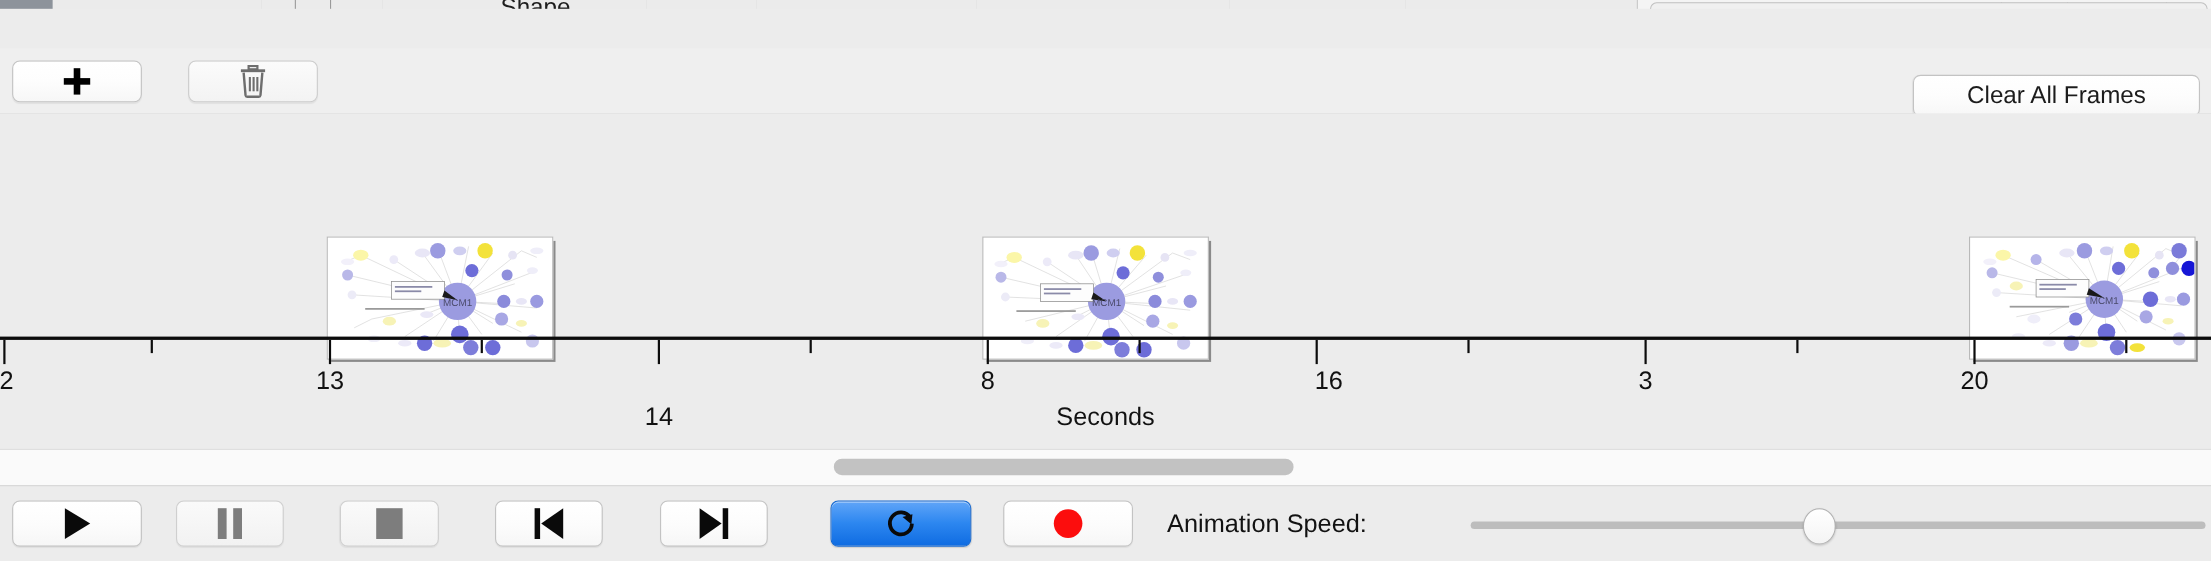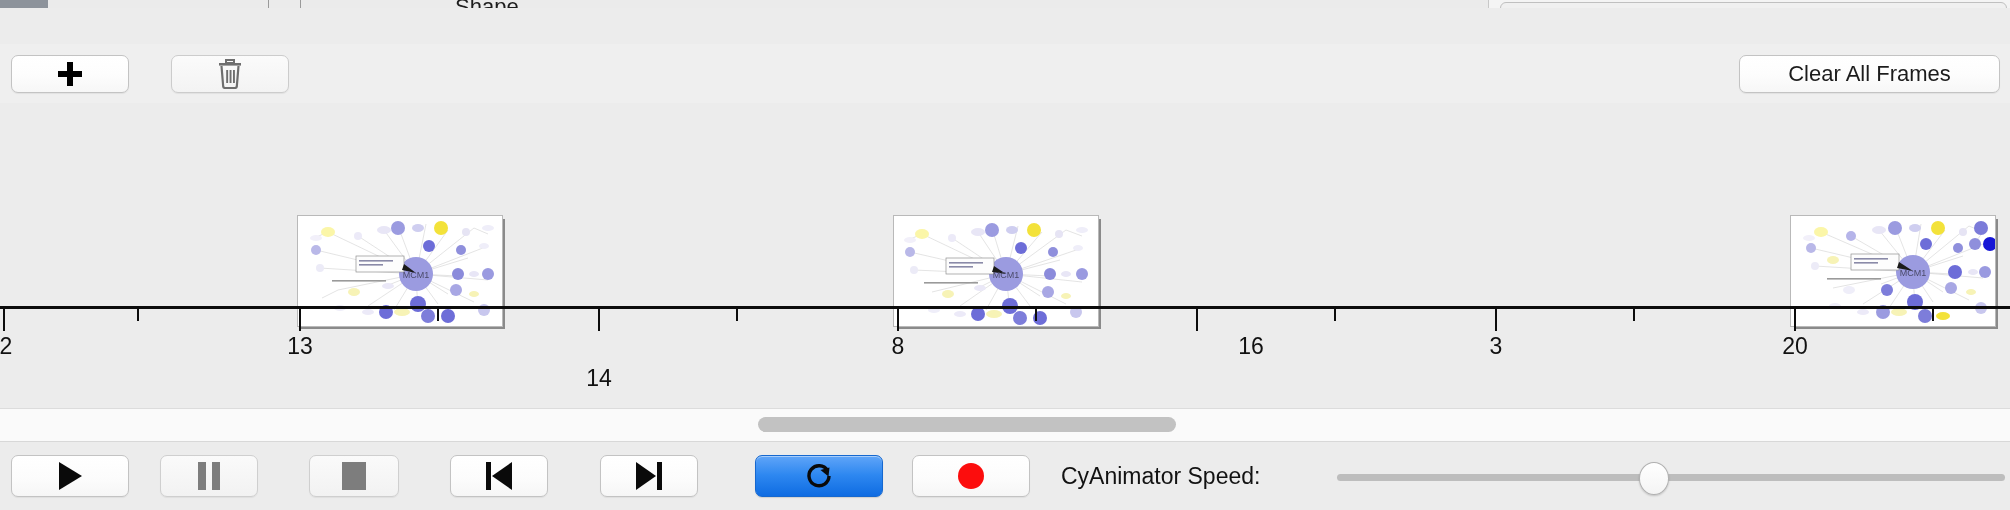--- a/index.html
+++ b/index.html
@@ -47,21 +47,21 @@
   .btn{
     position:absolute;border:1px solid #c3c3c3;border-radius:7px;
     background:linear-gradient(to bottom,#ffffff 0%,#fdfdfd 50%,#f7f7f7 100%);
     box-shadow:0 1px 1px rgba(0,0,0,.06);
     display:flex;align-items:center;justify-content:center;
     box-sizing:border-box;cursor:default;
   }
   .btn.flat{background:linear-gradient(to bottom,#fbfbfb 0%,#f3f3f3 100%);border-color:#cccccc;}
   #btn-add{left:11px;top:11px;width:118px;height:38px;}
   #btn-delete{left:171px;top:11px;width:118px;height:38px;}
-  #btn-clear{left:1739px;top:11px;width:261px;height:38px;font-size:22px;color:#1c1c1c;}
+  #btn-clear{left:1739px;top:24px;width:261px;height:38px;font-size:22px;color:#1c1c1c;}
 
   .plus-icon{position:relative;width:24px;height:24px;}
   .plus-icon::before,.plus-icon::after{content:"";position:absolute;background:#000;}
   .plus-icon::before{left:9px;top:0;width:6px;height:24px;}
   .plus-icon::after{left:0;top:9px;width:24px;height:6px;}
 
   
   .timeline-panel{
     position:absolute;left:0;top:95px;width:2010px;height:305px;
     background:#ececec;overflow:hidden;
@@ -375,24 +375,25 @@
       <div class="tick minor" style="left:1334px;"></div>
       <div class="tick major" style="left:1495px;"></div>
       <div class="tick minor" style="left:1633px;"></div>
       <div class="tick major" style="left:1794px;"></div>
       <div class="tick minor" style="left:1932px;"></div>
 
       <div class="tick-label" style="left:6px;">2</div>
       <div class="tick-label" style="left:300px;">13</div>
       <div class="tick-label" style="left:599px;margin-top:32px;">14</div>
       <div class="tick-label" style="left:898px;">8</div>
-      <div class="tick-label" style="left:1251px;">16</div>
+      <div class="tick-label" style="left:1208px;">16</div>
       <div class="tick-label" style="left:1496px;">3</div>
       <div class="tick-label" style="left:1795px;">20</div>
 
+      <div class="axis-title">Seconds</div>
     </div>
 
     <div class="scroll-track">
       <div class="scroll-thumb"></div>
     </div>
 
     <div class="controlbar">
 
       <div class="cbtn" id="cb-play">
         <span class="ico-play"></span>
@@ -427,21 +428,21 @@
         <svg width="30" height="30" viewBox="0 0 30 30">
           <path d="M23.5 9.5 A10 10 0 1 0 25 15" fill="none" stroke="#0a0a0a" stroke-width="3.4" stroke-linecap="butt"></path>
           <path d="M16.5 9.0 L25.5 6.5 L24.5 15.5 Z" fill="#0a0a0a"></path>
         </svg>
       </div>
 
       <div class="cbtn" id="cb-record">
         <span class="ico-record"></span>
       </div>
 
-      <div class="speed-label">CyAnimator Speed:</div>
+      <div class="speed-label">Animation Speed:</div>
 
       <div class="slider">
         <div class="rail"></div>
         <div class="thumb"></div>
       </div>
     </div>
 
   </div>
 </div>
 

